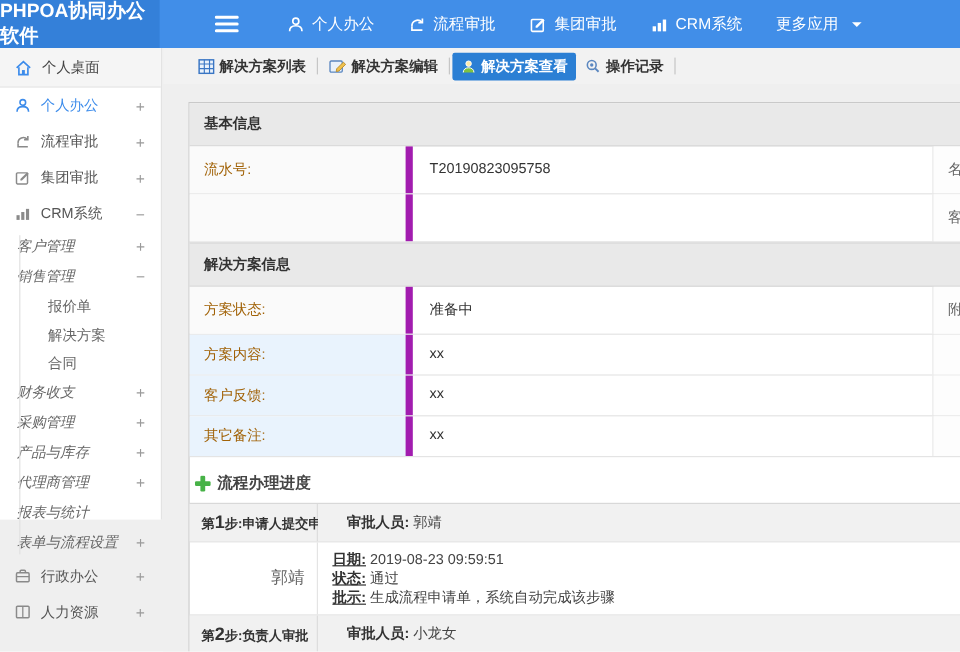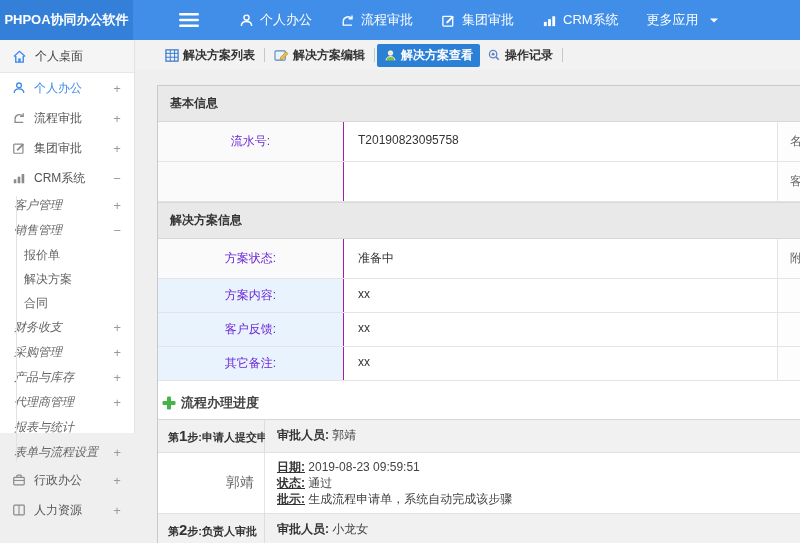--- a/index.html
+++ b/index.html
@@ -7,39 +7,39 @@
   body {
     font-family:"Liberation Sans","DejaVu Sans",sans-serif;
     font-size:12px; color:#333; background:#efefef; position:relative;
   }
   svg { display:block; }
 
   
   .navbar { position:absolute; top:0; left:0; width:800px; height:40px;
     background:#418ee8; display:flex; align-items:center; z-index:5; }
   .logo { width:133px; height:40px; background:#3480d9; color:#fff;
-    font-weight:bold; font-size:13px; display:flex; align-items:center;
+    font-weight:bold; font-size:16px; display:flex; align-items:center;
     justify-content:center; letter-spacing:0; }
   .hamburger { margin-left:46px; cursor:pointer; color:#fff; }
   .nav-items { display:flex; align-items:center; margin-left:26px; height:40px; }
   .nav-item { display:flex; align-items:center; gap:6px; padding:0 14px;
     height:40px; color:#fff; font-size:13px; cursor:pointer; }
   .nav-item .caret { margin-left:4px; }
 
   
   .sidebar { position:absolute; top:40px; left:0; width:135px; height:393px;
     background:#fff; border-right:1px solid #e3e3e3; }
   .side-desktop { height:33px; display:flex; align-items:center; gap:8px;
     padding:0 12px; background:#f5f5f5; border-bottom:1px solid #e7e7e7;
     color:#444; cursor:pointer; }
   .side-item { display:flex; align-items:center; gap:8px; padding:0 12px;
     color:#555; cursor:pointer; }
   .it1 { height:30px; }
   .it2 { height:25px; padding-left:14px; color:#666;font-style:italic; }
-  .it3 { height:24px; padding-left:24px; color:#666; }
+  .it3 { height:24px; padding-left:40px; color:#666; }
   .side-item.active { color:#3d8ceb; }
   .side-item .sicon { color:#8a8a8a; }
   .side-item.active .sicon { color:#3d8ceb; }
   .toggle { margin-left:auto; color:#9a9a9a; font-size:13px; width:10px; text-align:center; }
   .side-sub { position:relative; }
   .side-sub::before { content:""; position:absolute; left:16px; top:3px;
     bottom:3px; width:1px; background:#e2e2e2; }
 
   
   .tabbar { position:absolute; top:40px; left:136px; width:748px; height:30px;
@@ -52,41 +52,41 @@
   
   .content { position:absolute; top:70px; left:136px; width:664px; height:473px;
     background:#efefef; overflow:hidden; }
   .panel { position:absolute; left:21px; top:15px; width:700px;
     background:#fff; border:1px solid #c9c9c9; }
   .sec-head { background:#e9e9e9; padding:9px 12px; font-weight:bold;
     color:#333; border-bottom:1px solid #d8d8d8; }
   .sec-head.mid { border-top:1px solid #d8d8d8; }
   .trow { display:flex; border-bottom:1px solid #e4e4e4; }
   .trow:last-child { border-bottom:none; }
-  .c-label { width:186px; background:#fafafa; padding:11px 12px; color:#6d28d9;
-    border-right:1px solid #a21caf;text-align:center; }
+  .c-label { width:186px; background:#fafafa; padding:11px 12px; color:#a16207;
+    border-right:6px solid #a21caf; }
   .c-label.hl { background:#e9f3fd; padding:8px 12px; }
   .c-value { width:434px; padding:11px 14px; color:#333;
     border-right:1px solid #e4e4e4; }
   .trow.slim .c-value { padding:8px 14px; }
   .c-right { flex:1; padding:11px 0 11px 12px; color:#666; background:#fdfdfd; }
   .trow.empty .c-label, .trow.empty .c-value { min-height:34px; padding:9px 12px; }
 
   
   .prog-title { display:flex; align-items:center; gap:5px; padding:13px 4px 7px 4px;
     font-size:13px; font-weight:bold; color:#444; }
   .ptable { border-top:1px solid #d8d8d8; }
   .prow { display:flex; border-bottom:1px solid #e0e0e0; }
   .prow:last-child { border-bottom:none; }
   .p-step { width:107px; background:#f1f1f1; padding:7px 6px 7px 10px;
     font-weight:bold; color:#333; border-right:1px solid #ddd; font-size:11px;
     white-space:nowrap; }
   .p-step .num { font-size:15px; }
   .p-appr { flex:1; background:#f1f1f1; padding:7px 12px; color:#444; }
-  .p-appr b { color:#333; }
+  .p-appr b { color:#333;margin-left:12px; }
   .p-name { width:107px; display:flex; align-items:center; justify-content:flex-end;
     padding:6px 10px; font-size:14px; color:#666; border-right:1px solid #e4e4e4; }
   .p-detail { flex:1; padding:6px 12px; line-height:16px; color:#444; }
   .p-detail b { color:#333;text-decoration:underline; }
 </style>
 </head>
 <body>
 
 <div class="navbar">
   <div class="logo">PHPOA协同办公软件</div>

